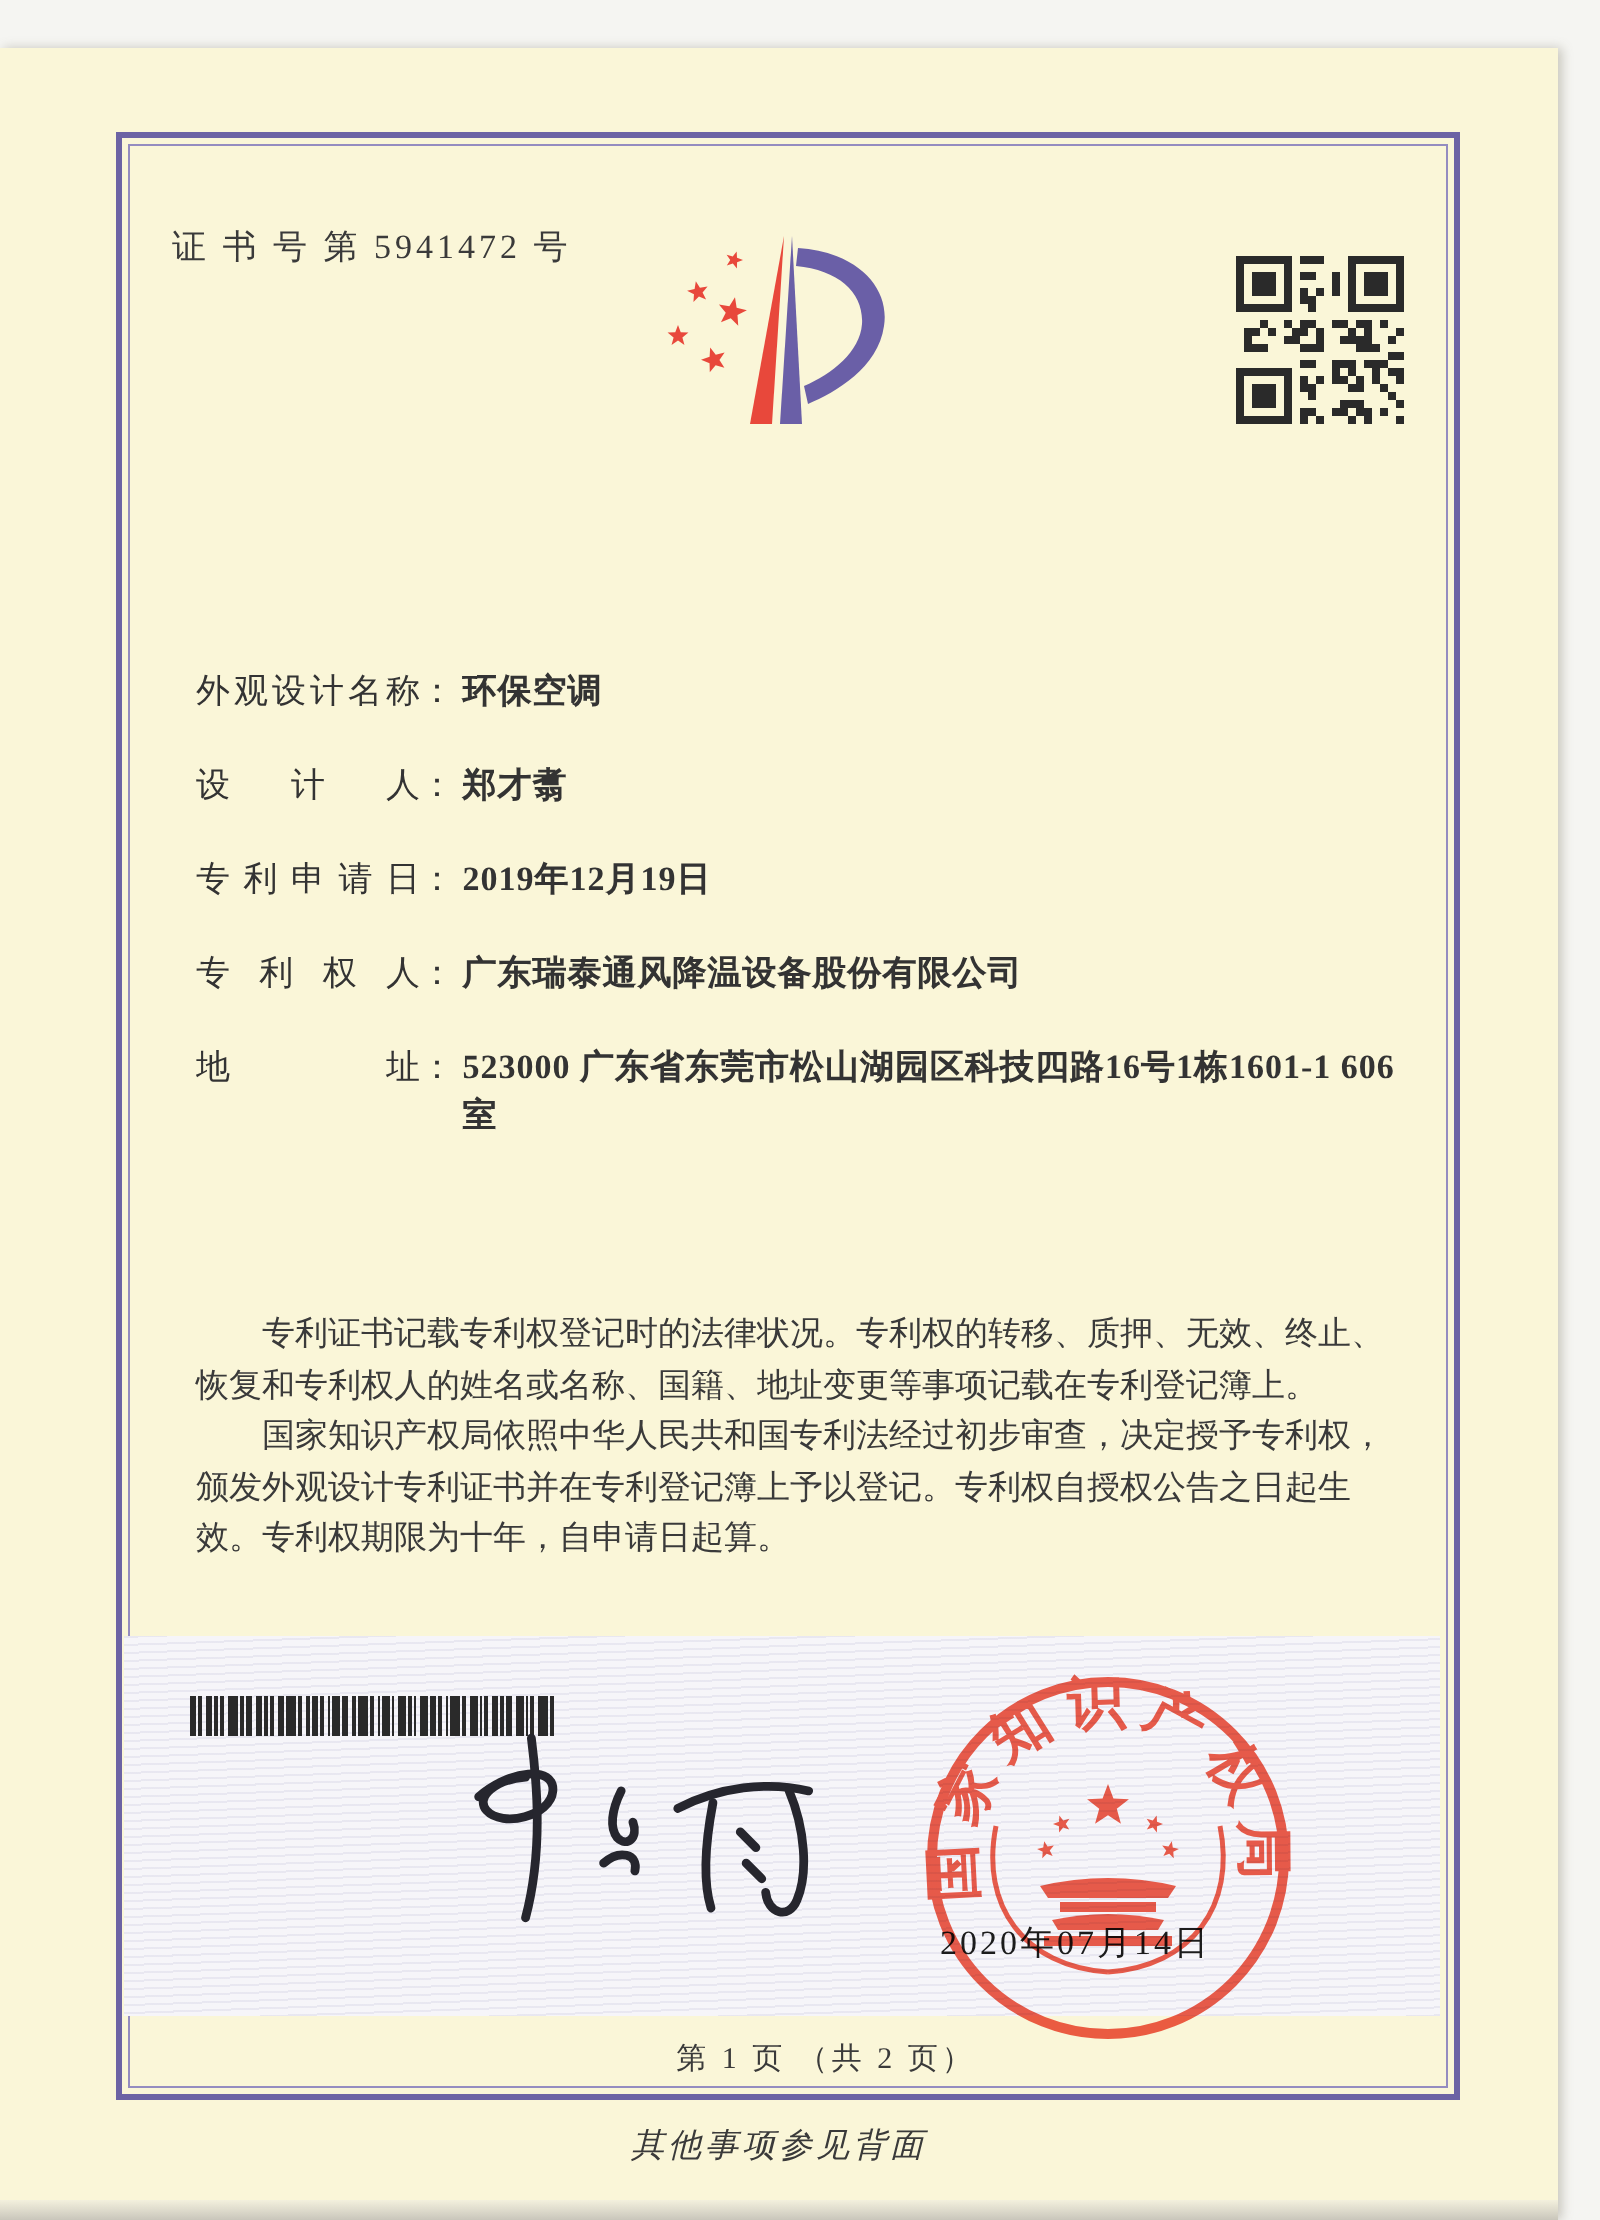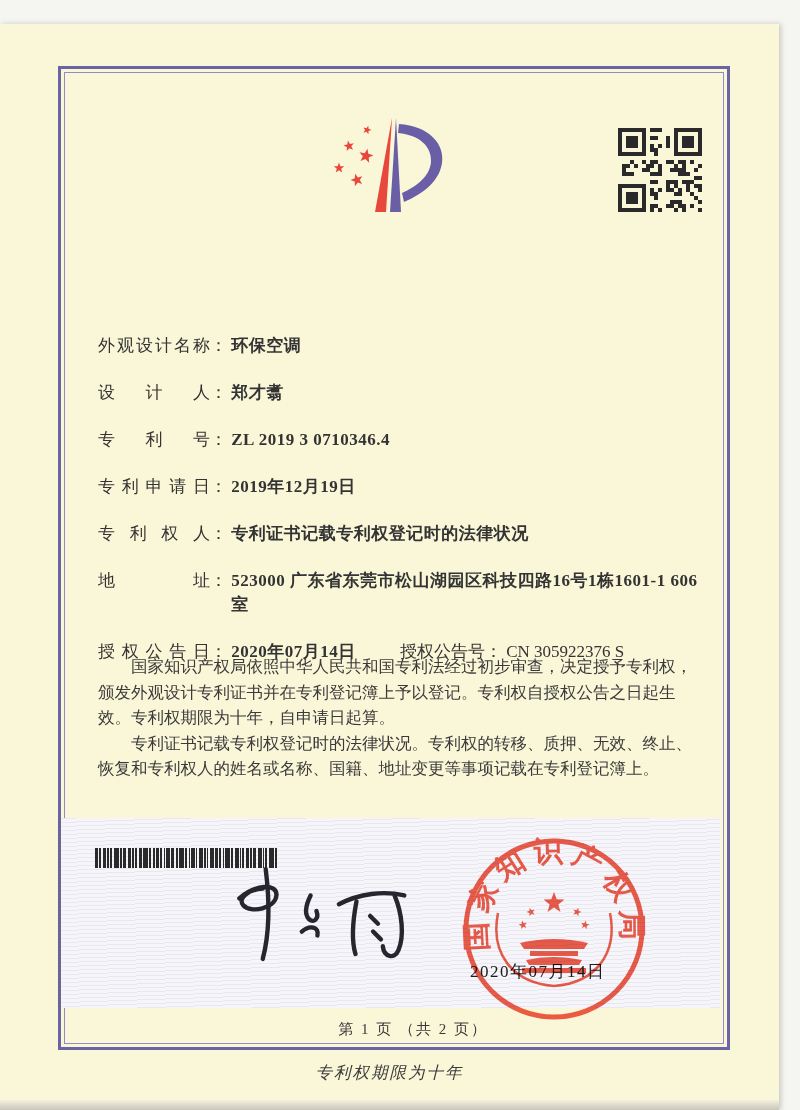--- a/index.html
+++ b/index.html
@@ -72,20 +72,21 @@
 <body>
 
 <div class="paper">
 
   <div class="frame">
     <div class="frame-inner"></div>
   </div>
 
   <div class="guilloche"></div>
 
+  <div class="cert-no">证 书 号 第 5941472 号</div>
 
   <svg class="logo" viewBox="0 0 128 118">
     <polygon fill="#e8483b" points="42.33,15.70 42.51,18.87 45.50,19.94 42.54,21.09 42.45,24.26 40.44,21.81 37.40,22.70 39.11,20.03 37.32,17.41 40.39,18.21"></polygon>
     <polygon fill="#e8483b" points="21.91,30.61 23.96,33.90 27.79,33.30 25.29,36.26 27.05,39.72 23.46,38.26 20.72,41.00 20.99,37.14 17.54,35.37 21.30,34.44"></polygon>
     <polygon fill="#e8483b" points="41.49,38.65 42.32,43.87 47.45,45.15 42.74,47.55 43.12,52.82 39.37,49.09 34.47,51.07 36.87,46.36 33.47,42.31 38.69,43.13"></polygon>
     <polygon fill="#e8483b" points="13.00,52.50 14.36,56.13 18.23,56.30 15.20,58.71 16.23,62.45 13.00,60.31 9.77,62.45 10.80,58.71 7.77,56.30 11.64,56.13"></polygon>
     <polygon fill="#e8483b" points="29.08,63.79 31.88,67.42 36.31,66.25 33.73,70.04 36.20,73.89 31.81,72.61 28.90,76.15 28.77,71.57 24.50,69.91 28.81,68.36"></polygon>
     <path d="M66,8 L49,102 L60,102 Z" fill="#e8483b"></path>
     <path d="M70,8 L64,102 L75,102 Z" fill="#6a5fa7"></path>
     <path d="M73,14 C103,16 119,34 116,53 C113,74 92,86 78,92 L76,83 C90,77 104,66 105,52 C106,37 94,25 72,23 Z" fill="#6a5fa7"></path>
@@ -201,48 +202,36 @@
   <div class="fields">
     <div class="frow">
       <span class="flabel">外观设计名称</span><span class="fcolon">：</span>
       <span class="fvalue">环保空调</span>
     </div>
     <div class="frow">
       <span class="flabel">设 计 人</span><span class="fcolon">：</span>
       <span class="fvalue">郑才翥</span>
     </div>
     <div class="frow">
-      <span class="flabel">专 利 号</span><span class="fcolon">：</span>
-      <span class="fvalue">ZL 2019 3 0710346.4</span>
-    </div>
-    <div class="frow">
       <span class="flabel">专利申请日</span><span class="fcolon">：</span>
       <span class="fvalue">2019年12月19日</span>
     </div>
     <div class="frow">
       <span class="flabel">专 利 权 人</span><span class="fcolon">：</span>
-      <span class="fvalue">专利证书记载专利权登记时的法律状况</span>
+      <span class="fvalue">广东瑞泰通风降温设备股份有限公司</span>
     </div>
     <div class="frow">
       <span class="flabel">地 址</span><span class="fcolon">：</span>
       <span class="fvalue">523000 广东省东莞市松山湖园区科技四路16号1栋1601-1 606室</span>
     </div>
-    <div class="frow">
-      <span class="flabel">授权公告日</span><span class="fcolon">：</span>
-      <span class="fvalue">2020年07月14日</span>
-      <span class="fpair2">
-        <span>授权公告号</span><span>：</span>
-        <span>CN 305922376 S</span>
-      </span>
-    </div>
   </div>
 
   <div class="bodytext">
+    <p>专利证书记载专利权登记时的法律状况。专利权的转移、质押、无效、终止、恢复和专利权人的姓名或名称、国籍、地址变更等事项记载在专利登记簿上。</p>
     <p>国家知识产权局依照中华人民共和国专利法经过初步审查，决定授予专利权，颁发外观设计专利证书并在专利登记簿上予以登记。专利权自授权公告之日起生效。专利权期限为十年，自申请日起算。</p>
-    <p>专利证书记载专利权登记时的法律状况。专利权的转移、质押、无效、终止、恢复和专利权人的姓名或名称、国籍、地址变更等事项记载在专利登记簿上。</p>
   </div>
 
   <div class="barcode"><span style="width: 3.4px; margin-right: 1px;"></span><span style="width: 1.7px; margin-right: 2px;"></span><span style="width: 3.4px; margin-right: 1px;"></span><span style="width: 1.7px; margin-right: 1px;"></span><span style="width: 1.7px; margin-right: 2px;"></span><span style="width: 5.1px; margin-right: 1px;"></span><span style="width: 1.7px; margin-right: 1px;"></span><span style="width: 3.4px; margin-right: 2px;"></span><span style="width: 3.4px; margin-right: 1px;"></span><span style="width: 1.7px; margin-right: 1px;"></span><span style="width: 1.7px; margin-right: 2px;"></span><span style="width: 3.4px; margin-right: 1px;"></span><span style="width: 5.1px; margin-right: 1px;"></span><span style="width: 1.7px; margin-right: 2px;"></span><span style="width: 1.7px; margin-right: 1px;"></span><span style="width: 3.4px; margin-right: 1px;"></span><span style="width: 1.7px; margin-right: 2px;"></span><span style="width: 1.7px; margin-right: 1px;"></span><span style="width: 3.4px; margin-right: 1px;"></span><span style="width: 3.4px; margin-right: 2px;"></span><span style="width: 1.7px; margin-right: 1px;"></span><span style="width: 5.1px; margin-right: 1px;"></span><span style="width: 1.7px; margin-right: 2px;"></span><span style="width: 1.7px; margin-right: 1px;"></span><span style="width: 3.4px; margin-right: 1px;"></span><span style="width: 1.7px; margin-right: 2px;"></span><span style="width: 3.4px; margin-right: 1px;"></span><span style="width: 1.7px; margin-right: 1px;"></span><span style="width: 1.7px; margin-right: 2px;"></span><span style="width: 3.4px; margin-right: 1px;"></span><span style="width: 3.4px; margin-right: 1px;"></span><span style="width: 1.7px; margin-right: 2px;"></span><span style="width: 1.7px; margin-right: 1px;"></span><span style="width: 5.1px; margin-right: 1px;"></span><span style="width: 1.7px; margin-right: 2px;"></span><span style="width: 3.4px; margin-right: 1px;"></span><span style="width: 1.7px; margin-right: 1px;"></span><span style="width: 1.7px; margin-right: 2px;"></span><span style="width: 3.4px; margin-right: 1px;"></span><span style="width: 1.7px; margin-right: 1px;"></span><span style="width: 3.4px; margin-right: 2px;"></span><span style="width: 3.4px; margin-right: 1px;"></span><span style="width: 1.7px; margin-right: 1px;"></span><span style="width: 1.7px; margin-right: 2px;"></span><span style="width: 5.1px; margin-right: 1px;"></span><span style="width: 1.7px; margin-right: 1px;"></span></div>
 
 
   <svg class="sig" viewBox="0 0 210 104">
     <g fill="none" stroke="#26262e" stroke-width="4.5" stroke-linecap="round" stroke-linejoin="round">
       <path d="M28,36 C44,22 67,20 66,33 C65,46 40,52 32,43 C26,36 37,27 52,26"></path>
       <path d="M55,6 C58,30 61,64 52,98"></path>
       <path d="M101,33 C96,43 95,52 99,57 C104,62 110,57 107,49"></path>
@@ -276,16 +265,16 @@
         <rect x="64" y="135" width="64" height="5"></rect>
       </g>
       <g fill="none" stroke-width="2.5">
         <path d="M40,80 C32,120 54,150 96,153"></path>
         <path d="M152,80 C160,120 138,150 96,153"></path>
       </g>
     </g>
   </svg>
 
   <div class="page-info">第 1 页 （共 2 页）</div>
-  <div class="back-note">专利权期限为十年</div>
+  <div class="back-note">其他事项参见背面</div>
 
   <div class="bottom-edge"></div>
 </div>
 
 </body></html>

